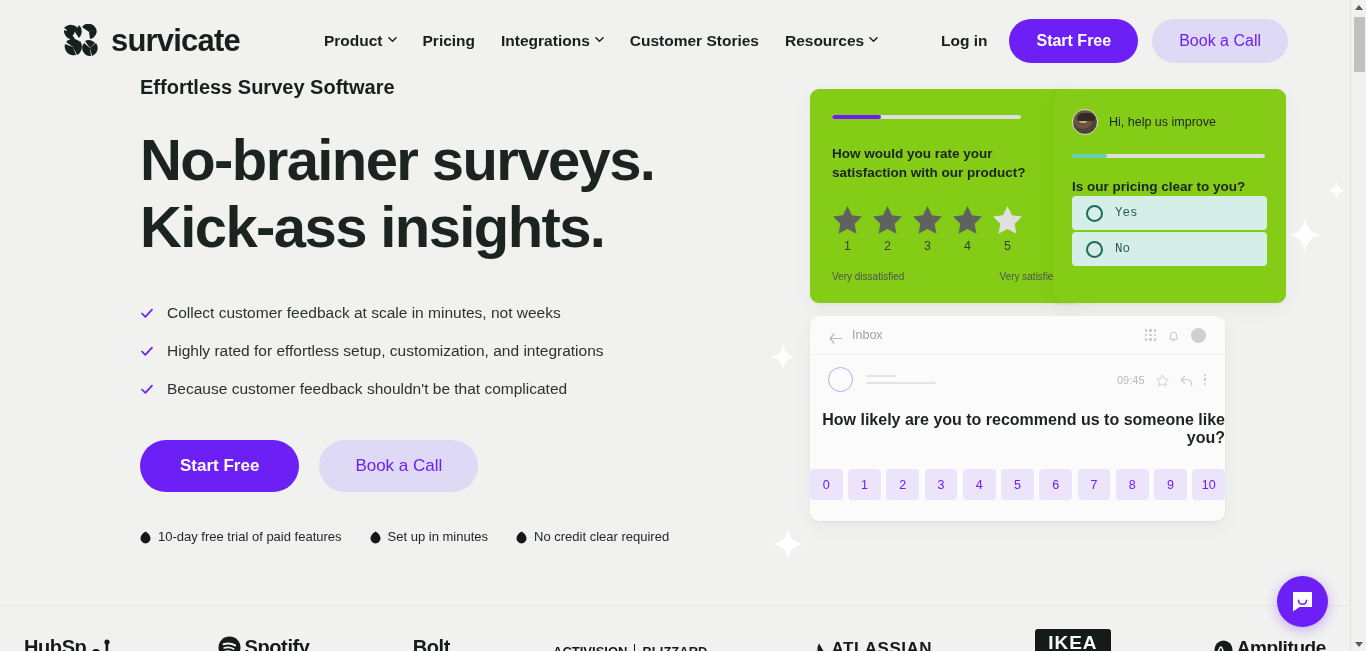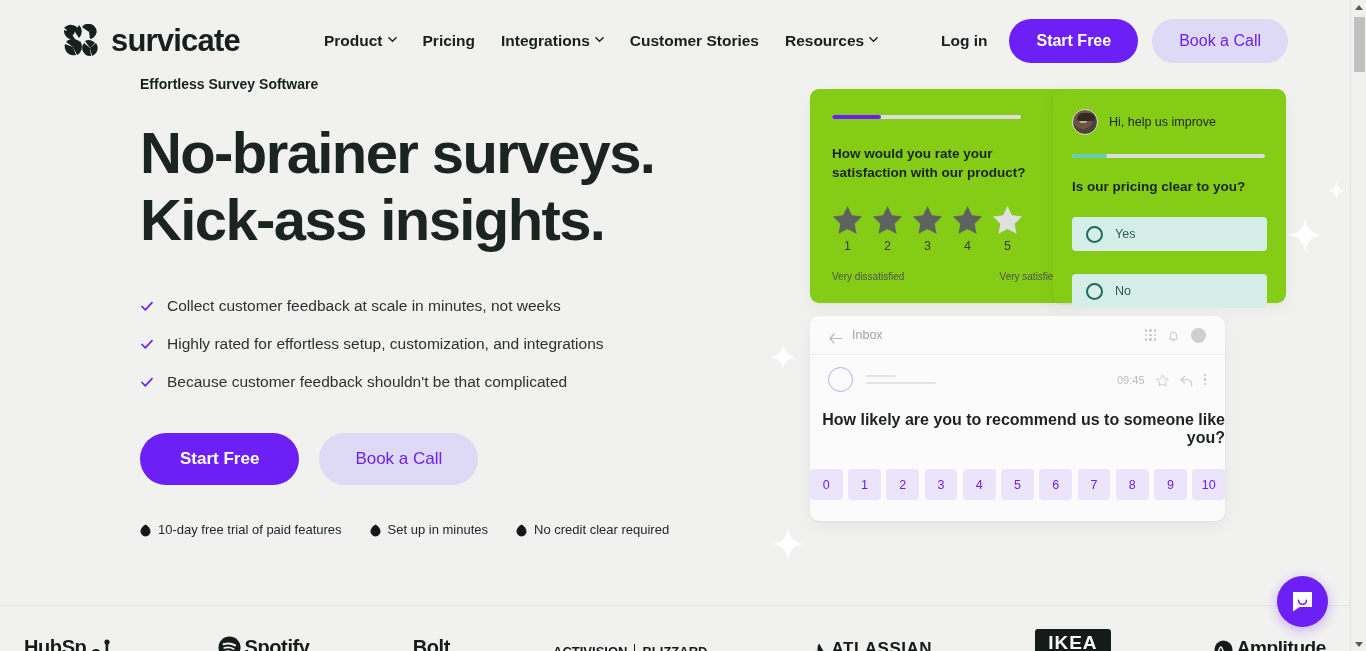--- a/index.html
+++ b/index.html
@@ -72,21 +72,21 @@
   }
   .btn-secondary {
     background: #ded9f4; color: #6d20f5;
     font-size: 16px; font-weight: normal;
     padding: 13px 27px;
   }
 
   
   .hero-left { position: absolute; left: 140px; top: 76px; width: 660px; }
   .eyebrow {
-    font-size: 14px; font-weight: bold; color: #16201c;
+    font-size: 20px; font-weight: bold; color: #16201c;
     letter-spacing: 0px;
   }
   .hero-title {
     margin-top: 28px;
     font-size: 58px; font-weight: bold; color: #1b2421;
     line-height: 1.15; letter-spacing: -1.6px;
   }
   .hero-list { margin-top: 44px; display: flex; flex-direction: column; gap: 20px; }
   .hero-li { display: flex; align-items: center; gap: 13px; }
   .tick { width: 14px; height: 14px; flex: 0 0 auto; }
@@ -141,22 +141,22 @@
     content: ""; position: absolute; left: 4px; top: 3px; width: 18px; height: 8px;
     background: #2f2a24; border-radius: 9px 9px 3px 3px;
   }
   .pricing-greet { font-size: 12.5px; color: #1f2623; }
   .progress-track-teal { margin-top: 19px; width: 193px; height: 4px; background: #dedede; border-radius: 3px; }
   .progress-fill-teal { height: 4px; background: #67cdb6; border-radius: 3px; }
   .pricing-q {
     margin-top: 21px; font-size: 13.5px; font-weight: bold; color: #1c2320;
   }
   .opt {
-    margin-top: 23px; height: 34px; background: #d6eee8; border-radius: 4px;
-    display: flex; align-items: center; gap: 12px; padding: 0 14px; cursor: pointer;
+    margin-top: 2px; height: 34px; background: #d6eee8; border-radius: 4px;
+    display: flex; align-items: center; gap: 12px; padding: 0 14px; cursor: pointer; font-family: Liberation Mono, monospace;
   }
   .radio {
     width: 17px; height: 17px; border-radius: 50%; border: 2px solid #1d6b5c;
     flex: 0 0 auto;
   }
   .opt-label { font-size: 12.5px; color: #2a5c53; }
 
   
   .card-nps { left: 810px; top: 316px; width: 415px; height: 205px; background: #fbfbfb; }
   .nps-topbar {

